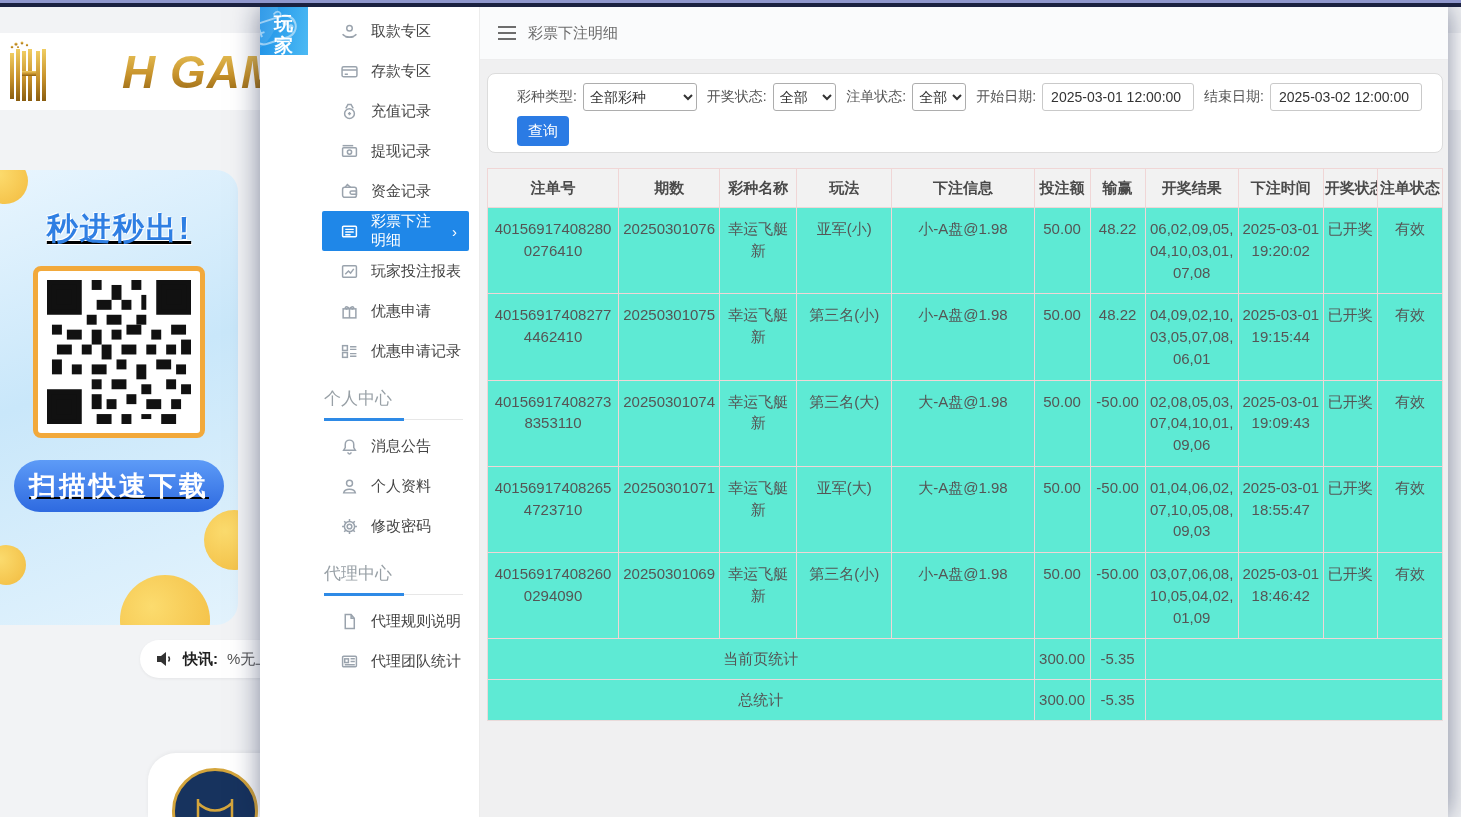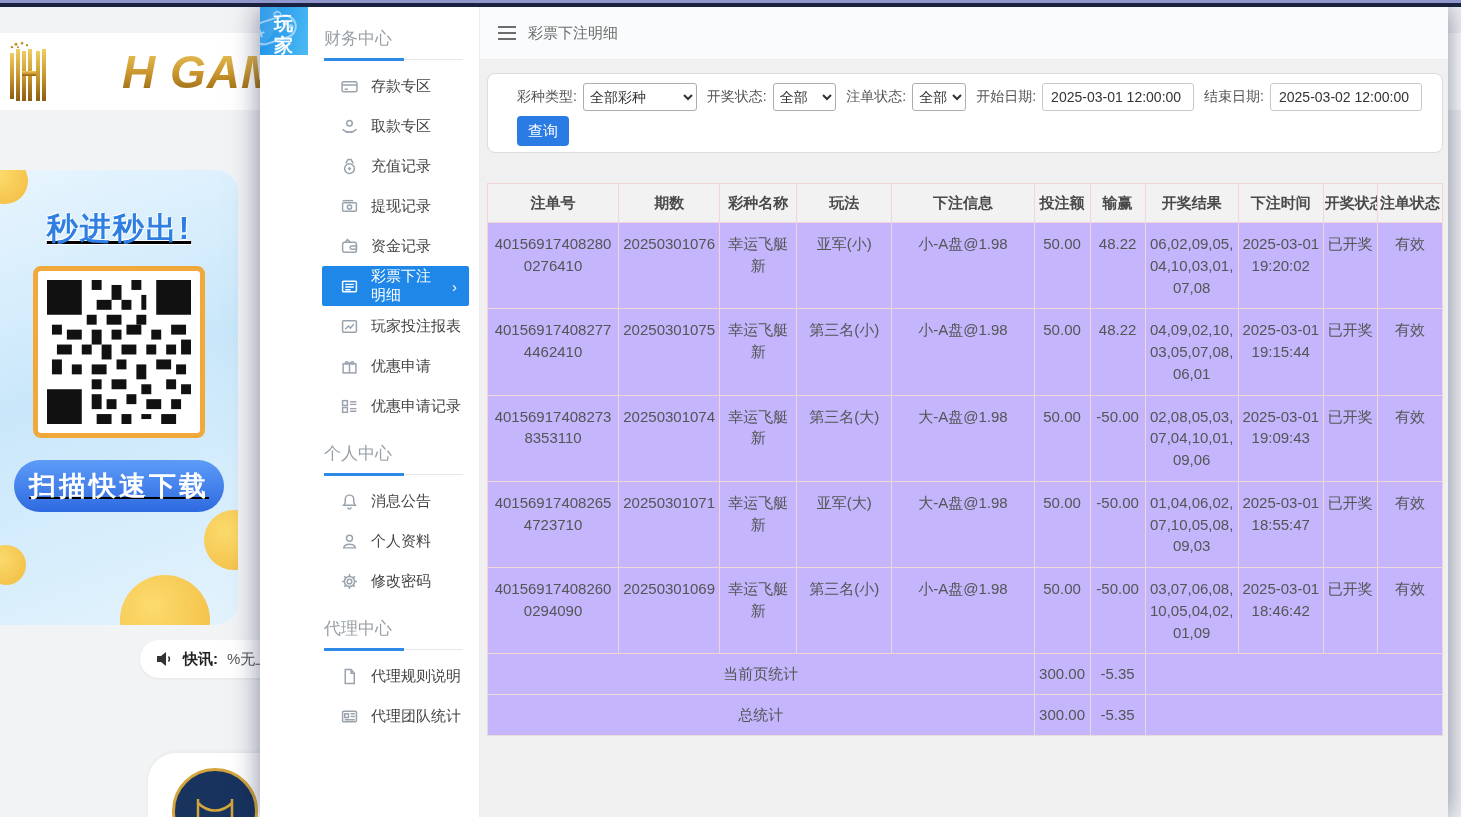--- a/index.html
+++ b/index.html
@@ -87,21 +87,21 @@
   .filter-row label { margin-right:6px; white-space:nowrap; }
   .filter-row label + select, .filter-row label + input { margin-right:10px; }
   .filter-row select { height:28px; border:1px solid #adadad; border-radius:3px; background:#fff;
     font-size:14px; color:#333; padding:0 2px; font-family:inherit; }
   .sel-lottery { width:122px; } .sel-draw { width:68px; } .sel-order { width:54px; }
   .filter-row input[type=text] { height:28px; width:152px; border:1px solid #c9c9c9; border-radius:3px;
     font-size:14px; color:#333; padding:0 8px; font-family:inherit; }
   .query-btn { margin-top:3px; width:52px; height:30px; background:#2b7be4; color:#fff; border:none;
     border-radius:4px; font-size:15px; cursor:pointer; font-family:inherit; }
 
-  .table-card { margin-top:30px; background:#c4b5fd; }
+  .table-card { margin-top:15px; background:#5eead4; }
   table.bets { width:100%; border-collapse:collapse; table-layout:fixed; font-size:15px; color:#555; }
   table.bets th { height:39px; background:#f2f2f2; font-weight:700; color:#4a4a4a;
     border:1px solid #f0d6d6; padding:0 1px; overflow:hidden; white-space:nowrap; }
   table.bets td { border:1px solid #f0d6d6; text-align:center; padding:10px 3px; vertical-align:top;
     word-break:break-all; line-height:1.45; }
   tr.row-data td { height:55px; }
   tr.row-sum td { vertical-align:middle; height:17px; padding:9px 3px; border-color:#e9dada; }
 
   .qr-svg rect { fill:#111; }
 </style>
@@ -235,42 +235,38 @@
       <svg class="gamepad" width="52" height="36" viewBox="0 0 52 36">
         <rect x="4" y="8" width="44" height="22" rx="11" fill="none" stroke="#fff" stroke-width="2"></rect>
         <circle cx="38" cy="16" r="2.4" fill="#fff"></circle>
           <circle cx="43" cy="21" r="2.4" fill="#fff"></circle>
         <path d="M12 14v8M8 18h8" stroke="#fff" stroke-width="2"></path>
         <path d="M30 4c6-4 10 2 4 5" stroke="#fff" stroke-width="1.6" fill="none"></path>
       </svg>
     </div>
 
     <div class="sb-body">
-      <div class="sb-section">
-        <span class="st">财务中心</span>
-        <div class="sb-rule"></div>
-      </div>
-
+
+      <div class="menu-item">
+        <span class="mi-icon">
+            <svg width="17" height="17" viewBox="0 0 16 16">
+              <circle cx="8" cy="5" r="2.6"></circle>
+              <path d="M1.5 10.5c3 3.5 10 3.5 13 0M4 13.5h8"></path>
+            </svg>
+          </span>
+        <span>取款专区</span>
+      </div>
       <div class="menu-item">
         <span class="mi-icon">
             <svg width="17" height="17" viewBox="0 0 16 16">
               <rect x="1" y="3.5" width="14" height="9.5" rx="1.5"></rect>
               <path d="M1 6.5h14M3.5 10.5h3"></path>
             </svg>
           </span>
         <span>存款专区</span>
-      </div>
-      <div class="menu-item">
-        <span class="mi-icon">
-            <svg width="17" height="17" viewBox="0 0 16 16">
-              <circle cx="8" cy="5" r="2.6"></circle>
-              <path d="M1.5 10.5c3 3.5 10 3.5 13 0M4 13.5h8"></path>
-            </svg>
-          </span>
-        <span>取款专区</span>
       </div>
       <div class="menu-item">
         <span class="mi-icon">
             <svg width="17" height="17" viewBox="0 0 16 16">
               <path d="M6 1.5h4M6.5 1.5L4.5 5m5-3.5L11.5 5"></path>
               <circle cx="8" cy="10" r="4.6"></circle>
               <path d="M6.5 10h3M8 8.5v3"></path>
             </svg>
           </span>
         <span>充值记录</span>

